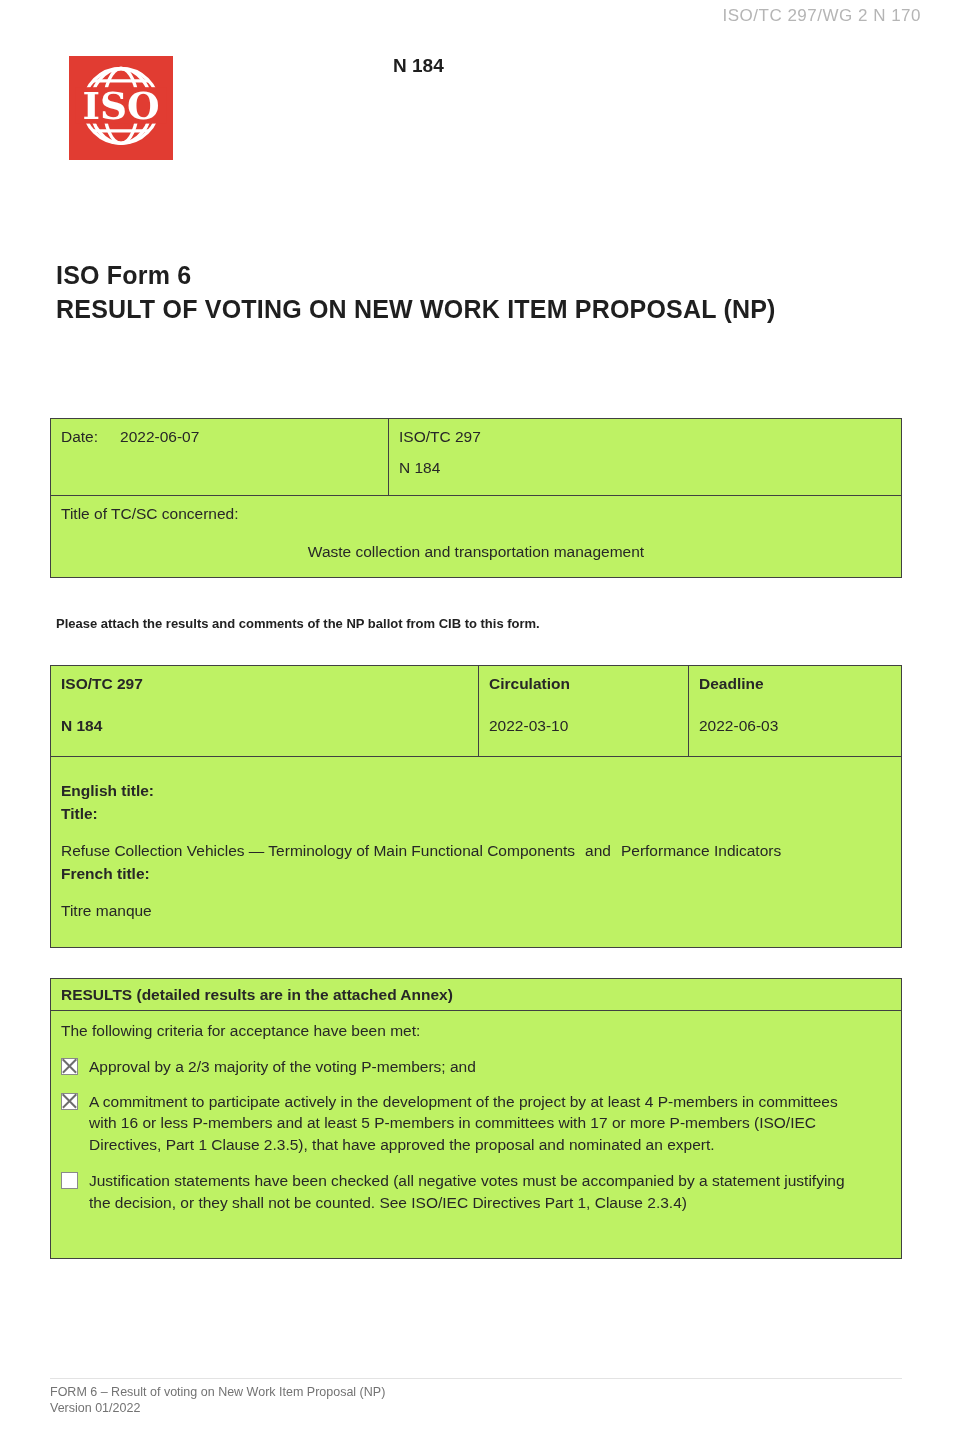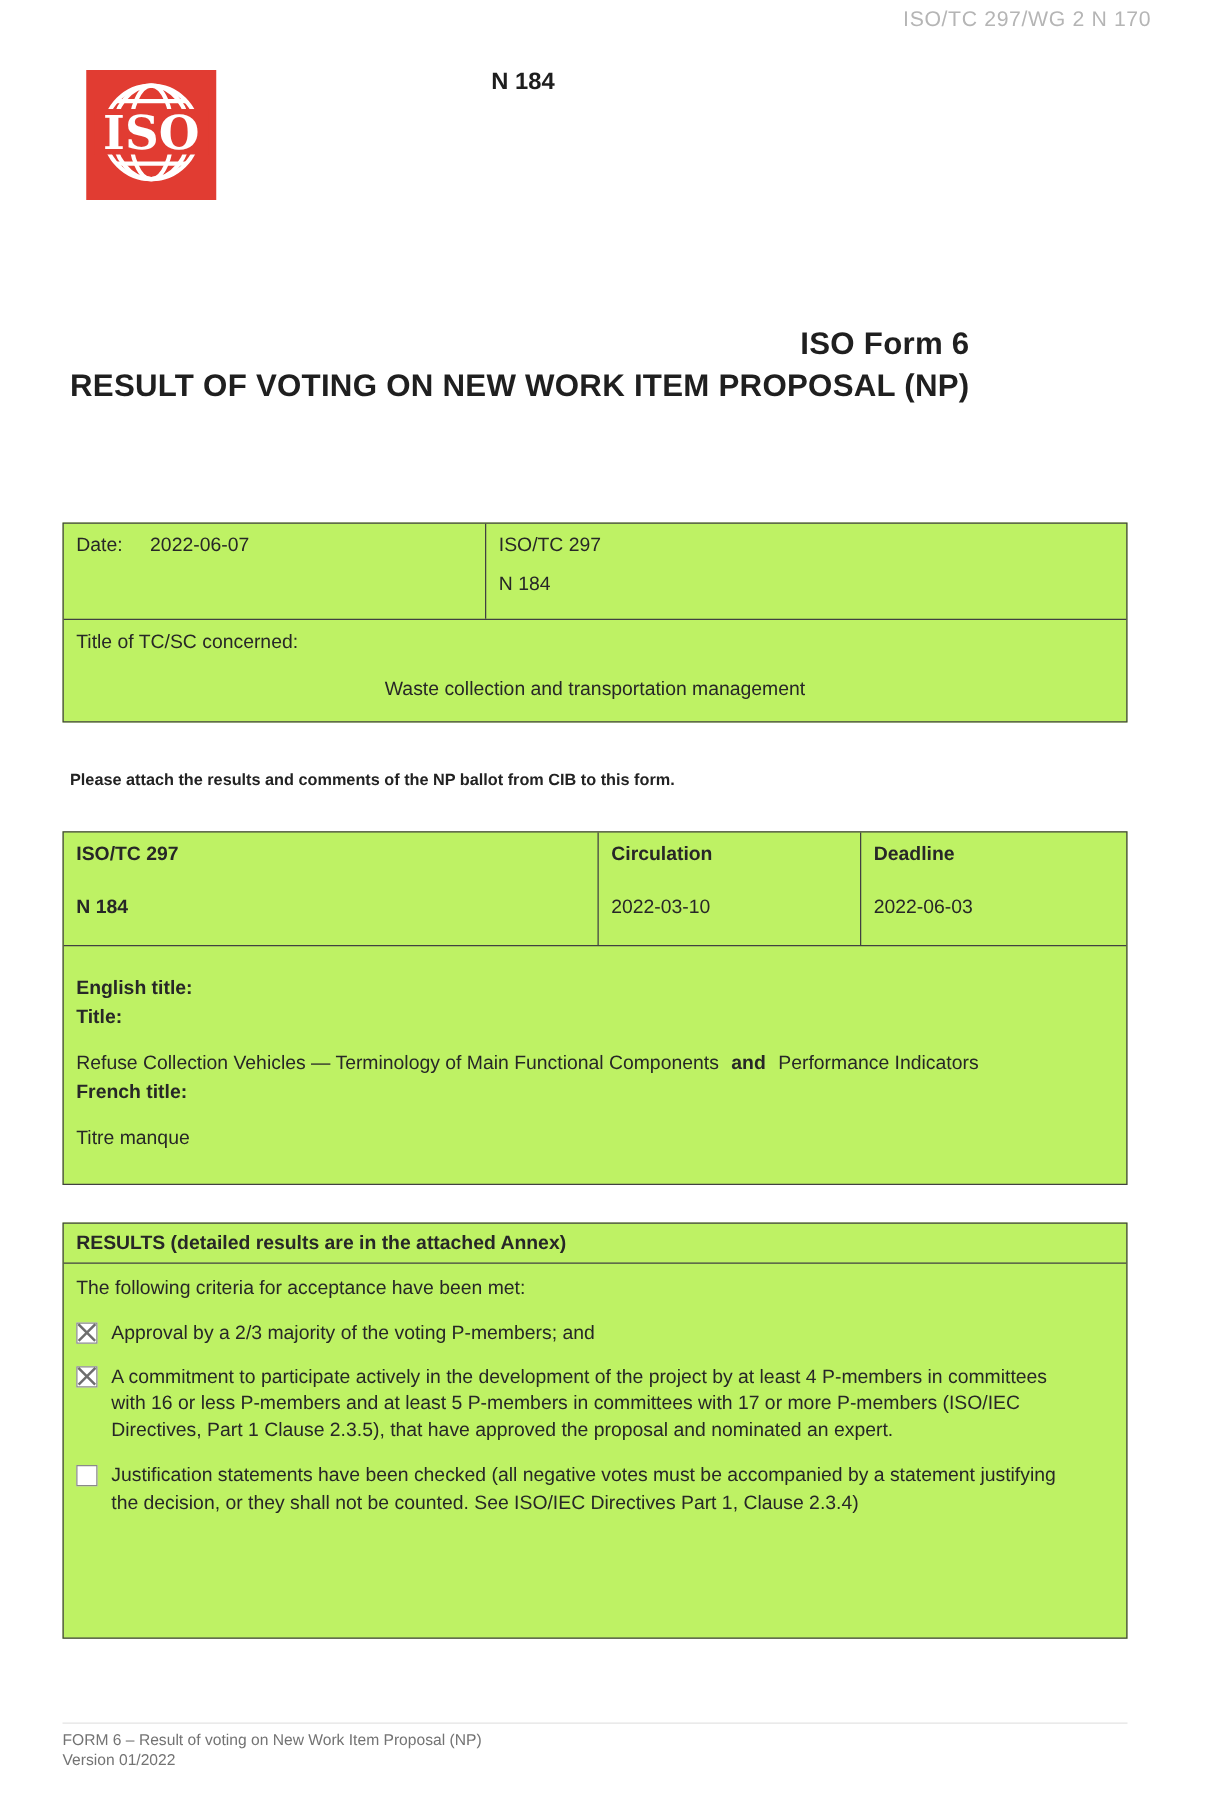--- a/index.html
+++ b/index.html
@@ -19,21 +19,20 @@
   .logo { position:absolute; left:65px; top:56px; width:112px; height:104px; }
   .logo svg { width:100%; height:100%; display:block; }
   .n-number-top {
     position:absolute; left:393px; top:55px;
     font-size:19px; font-weight:bold; color:#1e1e1e;
   }
   .main-title {
     position:absolute; left:56px; top:258px;
     font-size:25px; font-weight:bold; line-height:34px; color:#1f1f1f;
     letter-spacing:0.2px;
-    text-align:right;
   }
   .tbl {
     position:absolute; left:50px; width:852px;
     border:1.6px solid #414141; background:#bef264;
     font-size:15.5px; line-height:21px;
   }
   .tbl-row { display:flex; }
   .b-bottom { border-bottom:1.6px solid #414141; }
   .b-right  { border-right:1.6px solid #414141; }
   .cell { padding:7px 10px; }
@@ -61,26 +60,26 @@
   .t2-c2 { width:210px; }
   .t2-c3 { flex:1; }
   .stacked .top-line { display:block; }
   .stacked .bot-line { display:block; margin-top:21px; }
   .bold { font-weight:bold; }
   .t2-r2 { display:block; min-height:190px; padding:6px 10px 10px; }
   .t2-r2 .lbl { font-weight:bold; }
   .row-title   { margin-top:2px; }
   .row-en-lbl  { margin-top:17px; }
   .row-en-val  { margin-top:16px; max-width:750px; }
-  .and-word { font-weight:bold; margin:0 10px; }
+  .and-word { font-weight:normal; margin:0 10px; }
   .row-fr-lbl  { margin-top:2px; }
   .row-fr-val  { margin-top:16px; }
 
   
-  .t3 { top:978px; height:333px; }
+  .t3 { top:978px; height:281px; }
   .t3-header { padding:5px 10px; font-weight:bold; min-height:32px; }
   .t3-body { padding:9px 10px 0; }
   .intro { margin-bottom:15px; }
   .criterion { display:flex; align-items:flex-start; margin-bottom:13px; }
   .criterion-text { flex:1; max-width:780px; line-height:21.5px; }
   .checkbox {
     width:17px; height:17px; flex:0 0 auto;
     border:1.5px solid #8a8a8a; position:relative;
     margin:2px 11px 0 0; background:#fff;
   }

